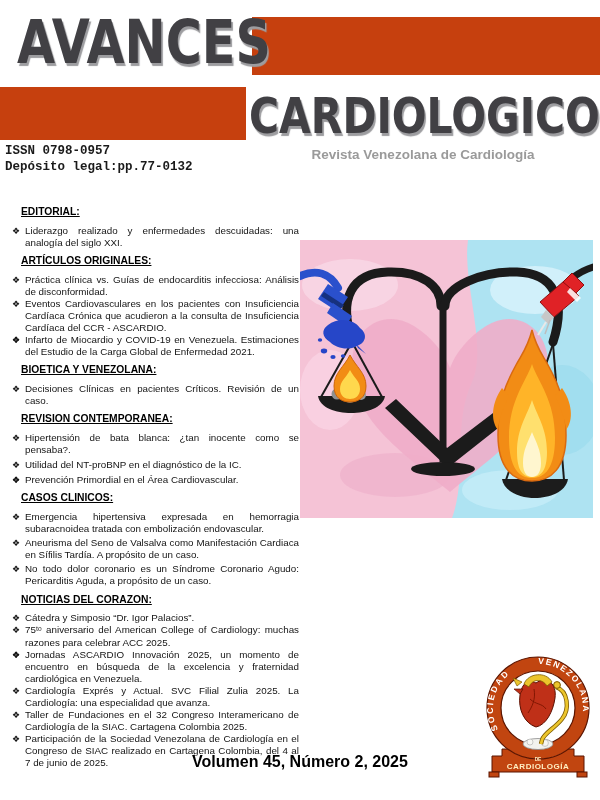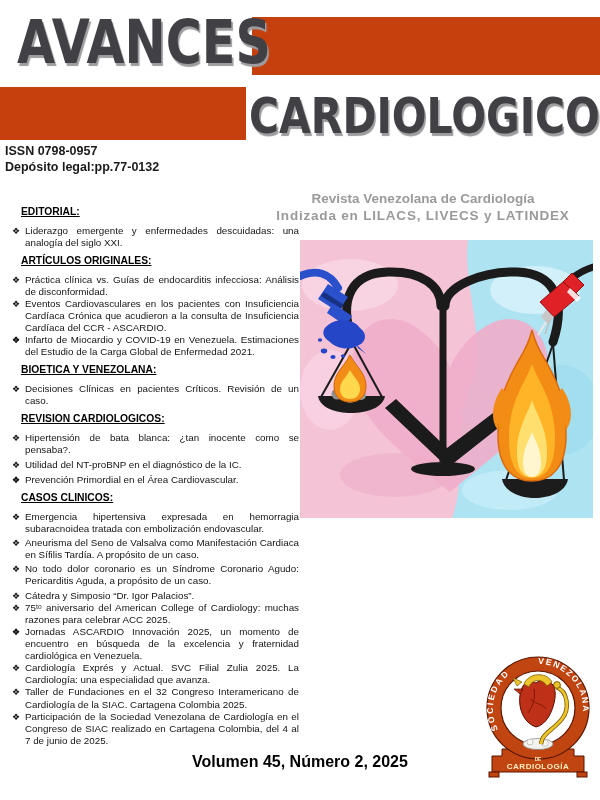--- a/index.html
+++ b/index.html
@@ -9,23 +9,23 @@
 
   
   .block{background:#c6400e;}
   .block-right{left:252px;top:17px;width:348px;height:58px;}
   .block-left{left:0;top:87px;width:246px;height:53px;}
   .mast-title{font-family:"DejaVu Sans",sans-serif;font-weight:bold;color:#414044;
               white-space:nowrap;transform-origin:left top;
               text-shadow:2px 3px 1px #9d9da0;}
   .title1{left:17px;top:12px;font-size:60px;line-height:60px;transform:scaleX(0.82);}
   .title2{left:249px;top:88px;font-size:50px;line-height:56px;transform:scaleX(0.82);}
-  .issn-block{left:5px;top:143px;font-size:12.5px;font-weight:bold;line-height:16px;color:#1a1a1a;}
+  .issn-block{left:5px;top:143px;font-size:12.5px;font-weight:bold;line-height:16px;color:#1a1a1a;font-family:Liberation Mono, monospace;}
   .subtitle-block{left:248px;top:146px;width:350px;text-align:center;color:#9a9a9a;
-                  font-size:13.5px;line-height:17px;font-weight:bold;margin-top:44px;}
+                  font-size:13.5px;line-height:17px;font-weight:bold;}
   .subtitle-block .line2{letter-spacing:0.8px;}
 
   
   .toc{left:4px;top:200px;width:295px;font-size:9.8px;line-height:12.1px;color:#141414;}
   .toc-heading{margin:6px;font-size:10.3px;font-weight:bold;text-decoration:underline;
                line-height:12.8px;color:#000;padding-left:11px;}
   .toc-item{position:relative;padding-left:21px;text-align:justify;}
   .toc-item .bullet{position:absolute;left:8px;top:0;font-size:9px;}
   .sec-spaced .toc-item{margin-bottom:2.6px;}
   .sec-casos .toc-item{margin-bottom:2.2px;}
@@ -46,30 +46,29 @@
 <div class="abs mast-title title1">AVANCES</div>
 <div class="abs mast-title title2">CARDIOLOGICOS</div>
 
 <div class="abs issn-block">
   <div>ISSN 0798-0957</div>
   <div>Depósito legal:pp.77-0132</div>
 </div>
 
 <div class="abs subtitle-block">
   <div class="line1">Revista Venezolana de Cardiología</div>
-  <div class="line2">Indizada en LILACS, LIVECS y LATINDEX</div>
 </div>
 
 <div class="abs toc">
 
   <div class="toc-section">
     <h3 class="toc-heading">EDITORIAL:</h3>
     <div class="toc-item">
       <span class="bullet">❖</span>
-      <span>Liderazgo emergente y enfermedades descuidadas: una analogía del siglo XXI.</span>
+      <span>Liderazgo realizado y enfermedades descuidadas: una analogía del siglo XXI.</span>
     </div>
   </div>
 
   <div class="toc-section">
     <h3 class="toc-heading">ARTÍCULOS ORIGINALES:</h3>
     <div class="toc-item">
       <span class="bullet">❖</span>
       <span>Práctica clínica vs. Guías de endocarditis infecciosa: Análisis de disconformidad.</span>
     </div>
     <div class="toc-item">
@@ -90,21 +89,21 @@
 
   <div class="toc-section">
     <h3 class="toc-heading">BIOETICA Y VENEZOLANA:</h3>
     <div class="toc-item">
       <span class="bullet">❖</span>
       <span>Decisiones Clínicas en pacientes Críticos. Revisión de un caso.</span>
     </div>
   </div>
 
   <div class="toc-section sec-spaced">
-    <h3 class="toc-heading">REVISION CARDIOLOGICOS:</h3>
+    <h3 class="toc-heading">REVISION CONTEMPORANEA:</h3>
     <div class="toc-item">
       <span class="bullet">❖</span>
       <span>Hipertensión de bata blanca: ¿tan inocente como se pensaba?.</span>
     </div>
     <div class="toc-item">
       <span class="bullet">❖</span>
       <span>Utilidad del NT-proBNP en el diagnóstico de la IC.</span>
     </div>
     <div class="toc-item">
       <span class="bullet">❖</span>
@@ -125,20 +124,21 @@
       <span class="bullet">❖</span>
       <span>Aneurisma del Seno de Valsalva como Manifestación Cardiaca en Sífilis Tardía. A propósito de un caso.</span>
     </div>
     <div class="toc-item">
       <span class="bullet">❖</span>
       <span>No todo dolor coronario es un Síndrome Coronario Agudo: Pericarditis Aguda, a propósito de un caso.</span>
     </div>
   </div>
 
   <div class="toc-section">
+    <h3 class="toc-heading">NOTICIAS DEL CORAZON:</h3>
     <div class="toc-item">
       <span class="bullet">❖</span>
       <span>Cátedra y Simposio “Dr. Igor Palacios”.</span>
     </div>
     <div class="toc-item">
       <span class="bullet">❖</span>
       <span>75ᵗᵒ aniversario del American College of Cardiology: muchas razones para celebrar ACC 2025.</span>
     </div>
     <div class="toc-item">
       <span class="bullet">❖</span>

